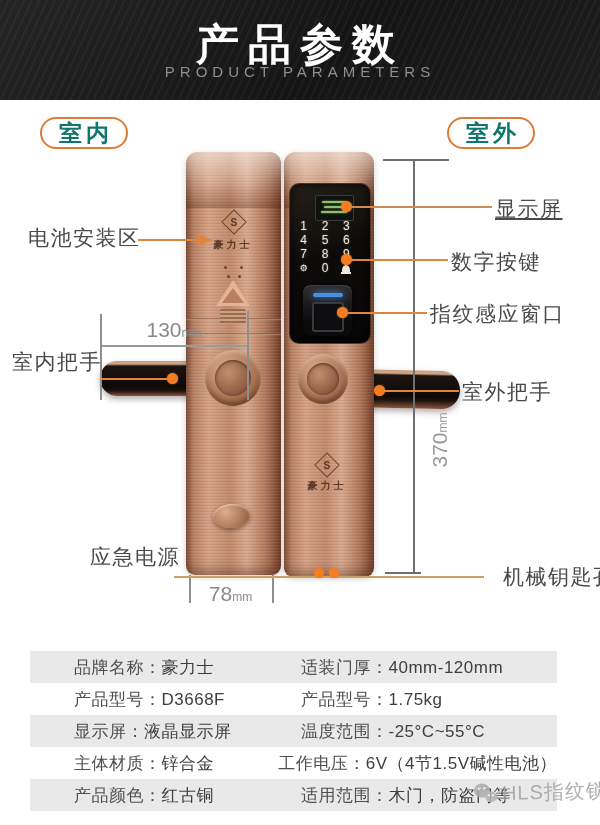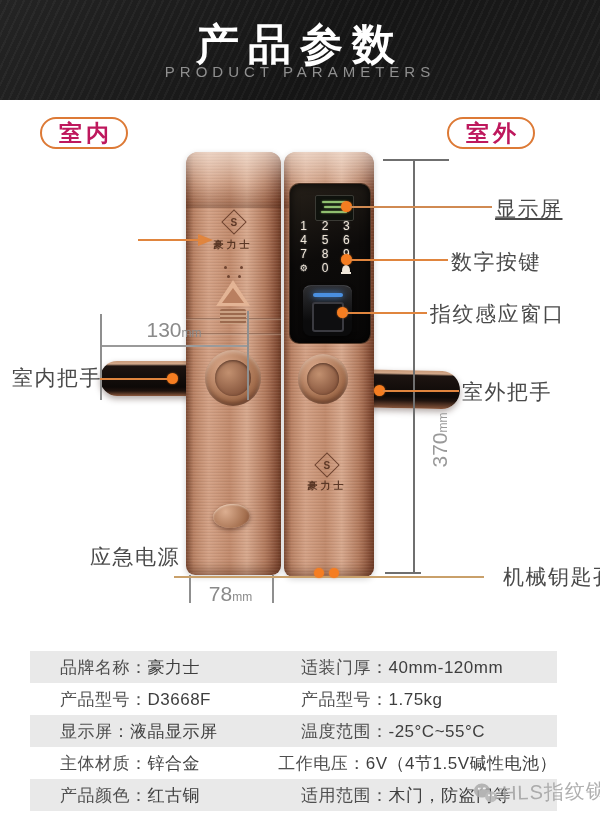--- a/index.html
+++ b/index.html
@@ -9,21 +9,21 @@
   .hdr{position:absolute;left:0;top:0;width:600px;height:100px;
     background:
       repeating-linear-gradient(115deg, rgba(255,255,255,.035) 0 2px, rgba(0,0,0,0) 2px 7px),
       linear-gradient(135deg,#242424,#151515 55%,#1d1d1d);}
   .hdr-title{position:absolute;left:0;top:16px;width:600px;text-align:center;
     color:#fff;font-size:43px;font-weight:bold;letter-spacing:9px;}
   .hdr-sub{position:absolute;left:0;top:63px;width:600px;text-align:center;
     color:#8f8f8f;font-size:15px;letter-spacing:5px;}
   
   .badge{position:absolute;width:88px;height:32px;border:2.5px solid #dd7a36;border-radius:18px;
-    color:#be185d;font-size:23px;font-weight:bold;letter-spacing:4px;
+    color:#0f766e;font-size:23px;font-weight:bold;letter-spacing:4px;
     display:flex;align-items:center;justify-content:center;padding-left:4px;box-sizing:border-box;}
   
   .lock-body{position:absolute;border-radius:12px 12px 9px 9px;
     background:
       repeating-linear-gradient(180deg, rgba(255,255,255,.055) 0 1px, rgba(0,0,0,0) 1px 2px, rgba(0,0,0,.05) 2px 3px),
       linear-gradient(90deg,#8a563e 0%,#b98264 8%,#d3a185 24%,#c18a6c 46%,#d7a88d 64%,#b27a5d 83%,#8a523a 95%,#7a452e 100%);
     box-shadow:inset 0 -6px 10px rgba(60,25,12,.35), 0 2px 6px rgba(0,0,0,.18);}
   .lock-cap{position:absolute;left:0;right:0;top:0;height:56px;border-radius:12px 12px 0 0;
     background:linear-gradient(180deg, rgba(255,246,238,.6), rgba(255,246,238,.15) 55%, rgba(85,42,25,.2) 88%, rgba(60,30,18,.32));}
   .seam{position:absolute;left:0;right:0;height:2px;
@@ -71,21 +71,21 @@
   .vline{position:absolute;width:1.5px;background:#6f6f6f;}
   .hline{position:absolute;height:1.5px;background:#6f6f6f;}
   .tick{position:absolute;width:1.5px;background:#8f8f8f;}
   .dimtext{position:absolute;color:#8a8a8a;font-size:21px;white-space:nowrap;}
   .dim-unit{font-size:12px;}
   .dim-rot{transform:rotate(-90deg);transform-origin:center;}
   
   .spec{position:absolute;left:30px;top:651px;width:527px;}
   .srow{display:flex;height:32px;align-items:center;font-size:17px;color:#4f4f4f;letter-spacing:.5px;}
   .srow.gray{background:#e9e9e9;}
-  .scell-l{width:263px;padding-left:30px;box-sizing:border-box;white-space:nowrap;}
+  .scell-l{width:263px;padding-left:44px;box-sizing:border-box;white-space:nowrap;}
   .scell-r{flex:1;padding-left:8px;white-space:nowrap;}
   .sval{color:#3e3e3e;}
   
   .wm{position:absolute;left:474px;top:779px;display:flex;align-items:center;opacity:.85;transform:rotate(-1.5deg);}
   .wx{position:relative;width:24px;height:22px;margin-right:4px;}
   .wx-big{position:absolute;left:0;top:0;width:16px;height:14px;border-radius:50% 50% 45% 50%;background:#ababab;}
   .wx-small{position:absolute;left:11px;top:8px;width:12px;height:11px;border-radius:50%;background:#b5b5b5;}
   .wx-eye{position:absolute;width:2.5px;height:2.5px;border-radius:50%;background:#fff;}
   .wm-text{font-size:20px;color:#a2a2a2;letter-spacing:1px;white-space:nowrap;}
   .bell{position:relative;display:inline-block;width:8px;height:7px;margin-top:3px;
@@ -172,24 +172,25 @@
 
   <div class="hline" style="left:383px;top:159px;width:66px;"></div>
   <div class="vline" style="left:413px;top:159px;height:414px;"></div>
   <div class="hline" style="left:385px;top:572px;width:36px;"></div>
   <div class="dimtext dim-rot" style="left:402px;top:428px;width:76px;text-align:center;color:#999;"><span>370</span><span class="dim-unit">mm</span></div>
 
   <div class="tick" style="left:189px;top:575px;height:28px;"></div>
   <div class="tick" style="left:272px;top:575px;height:28px;"></div>
   <div class="dimtext" style="left:189px;top:582px;width:83px;text-align:center;"><span>78</span><span class="dim-unit">mm</span></div>
 
+  <div class="callout-text" style="left:28px;top:224px;">电池安装区</div>
   <div class="cline-o" style="left:138px;top:239px;width:62px;"></div>
   <div class="arrow-r" style="left:198px;top:234px;"></div>
 
-  <div class="callout-text" style="left:12px;top:364px;">室内把手</div>
+  <div class="callout-text" style="left:12px;top:348px;">室内把手</div>
   <div class="cline-o" style="left:100px;top:378px;width:72px;"></div>
   <div class="cdot" style="left:167px;top:373px;"></div>
 
   <div class="callout-text" style="left:90px;top:543px;">应急电源</div>
   <div class="cline-t" style="left:174px;top:576px;width:310px;"></div>
   <div class="cdot" style="left:314px;top:568px;width:10px;height:10px;"></div>
   <div class="cdot" style="left:329px;top:568px;width:10px;height:10px;"></div>
   <div class="callout-text" style="left:503px;top:563px;">机械钥匙孔</div>
 
   <div class="cdot" style="left:341px;top:201px;"></div>

